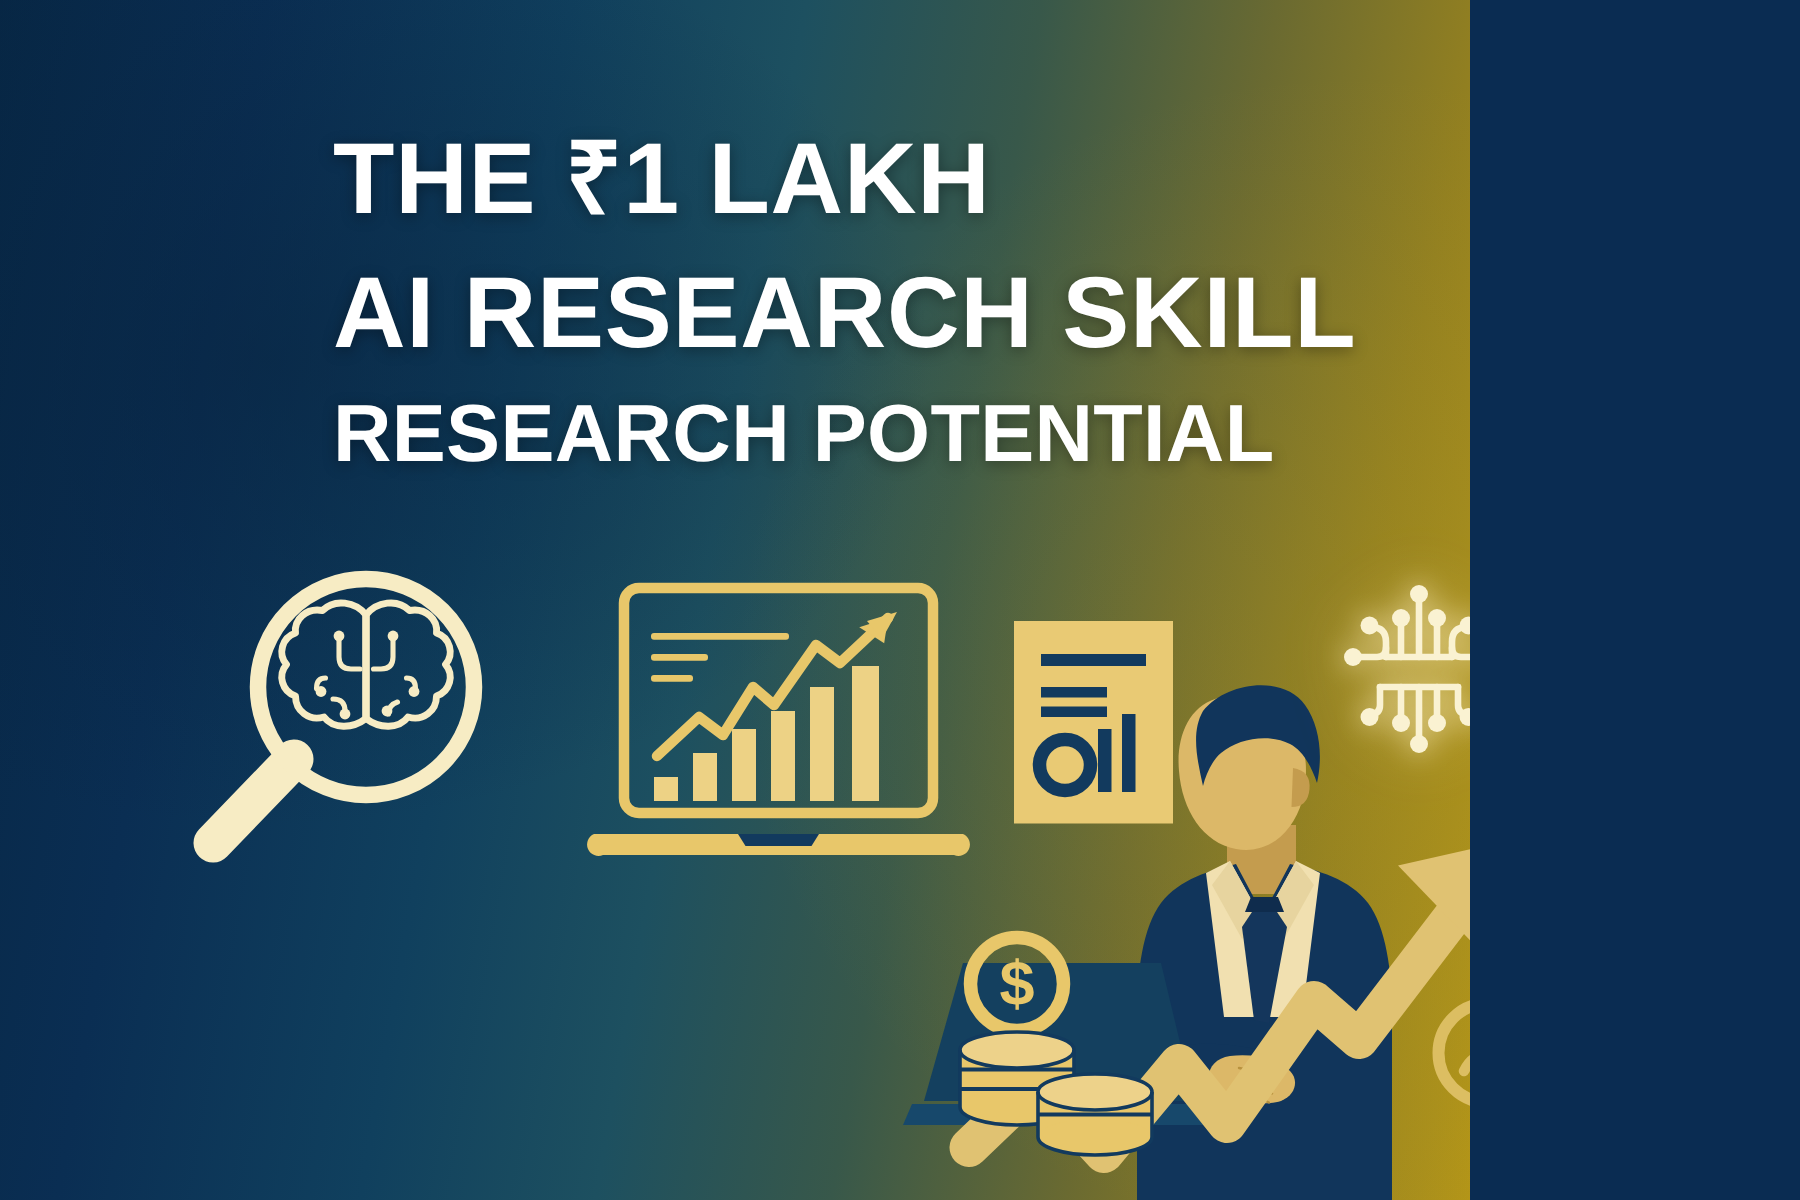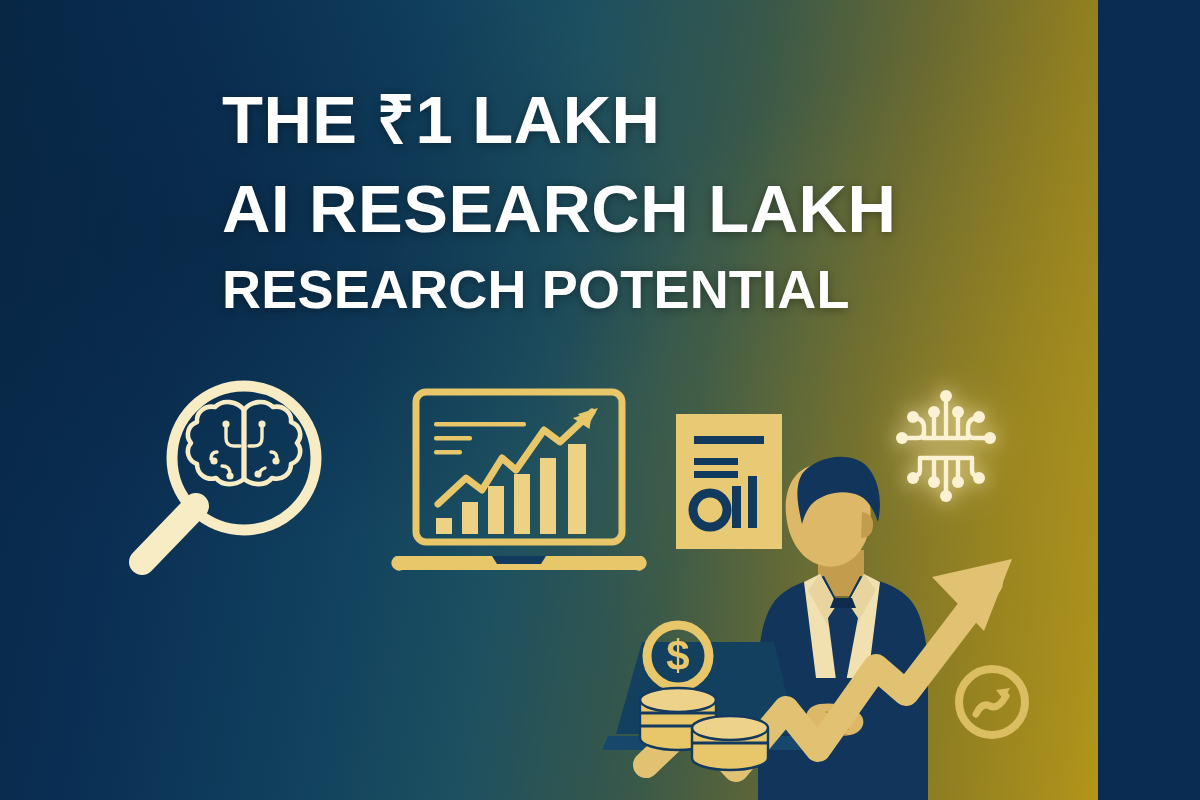--- a/index.html
+++ b/index.html
@@ -4,21 +4,21 @@
 <style>
   * { margin:0; padding:0; box-sizing:border-box; }
   html, body { width:1200px; height:800px; overflow:hidden; }
   body {
     font-family: "Liberation Sans", sans-serif;
     background:#0a2c52;
   }
 
   #canvas {
     position:relative;
-    width:1098px; height:800px;
+    width:980px; height:800px;
     overflow:hidden;
     background:
       linear-gradient(100deg,
         #072745 0%,
         #0a2e53 16%,
         #10405e 34%,
         #1d5060 48%,
         #38584a 62%,
         #6a6a31 76%,
         #917f21 88%,
@@ -87,21 +87,21 @@
 </style>
 </head>
 <body>
 
 <div id="canvas">
 
   <div id="grain"></div>
 
   <div id="headline">
     <div class="hl hl1">THE ₹1 LAKH</div>
-    <div class="hl hl2">AI RESEARCH LAKH</div>
+    <div class="hl hl2">AI RESEARCH SKILL</div>
     <div class="hl hl3">RESEARCH POTENTIAL</div>
   </div>
 
   <div class="ico" id="magnifier">
     <svg viewBox="0 0 228 210">
       <g fill="none" stroke="#f7ecc4" stroke-linecap="round" stroke-linejoin="round">
 
         <path d="M78 132 L24 188" stroke-width="26"></path>
 
         <circle cx="126" cy="84" r="72" stroke-width="11"></circle>

